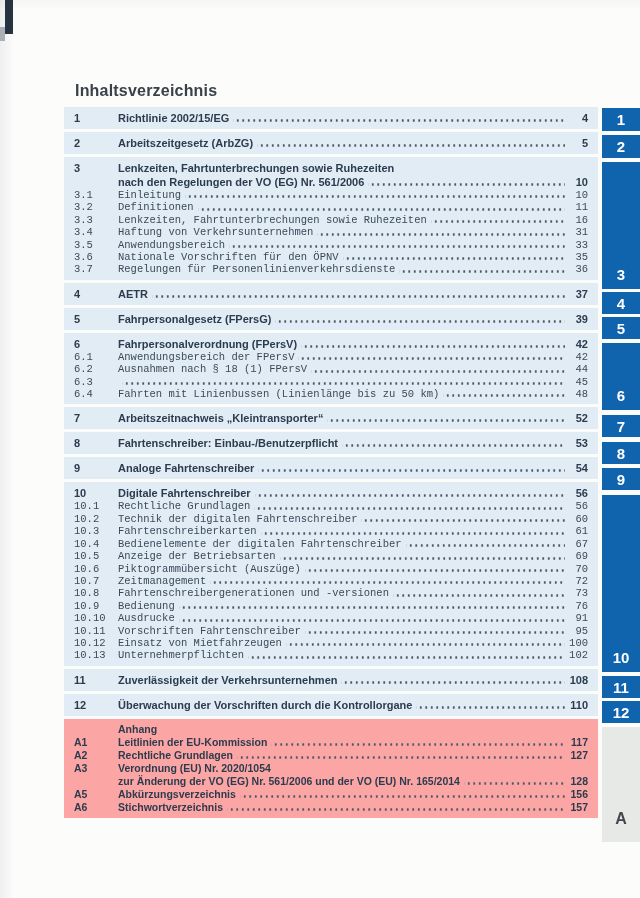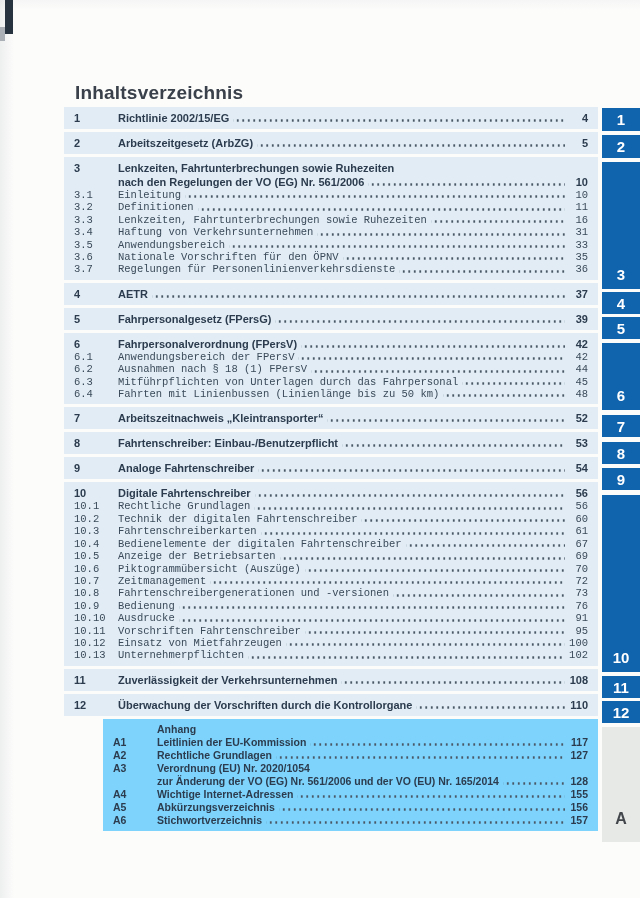--- a/index.html
+++ b/index.html
@@ -12,26 +12,26 @@
   .page::before{
     content:'';position:absolute;inset:0;pointer-events:none;
     background:linear-gradient(90deg, rgba(110,120,130,0.10), rgba(0,0,0,0) 14px),
                linear-gradient(180deg, rgba(110,120,130,0.05), rgba(0,0,0,0) 10px);
   }
   .corner-mark{position:absolute;left:5px;top:0;width:8px;height:34px;background:#273440;}
   .corner-smudge{position:absolute;left:0;top:27px;width:5px;height:14px;background:#aab0b5;}
 
   .doc-title{
     position:absolute;left:75px;top:82px;margin:0;
-    font-size:19px;font-weight:bold;color:#3a414a;letter-spacing:0.2px;
+    font-size:16px;font-weight:bold;color:#3a414a;letter-spacing:0.2px;
   }
 
   .toc{position:absolute;left:64px;top:107px;width:534px;}
   .band{padding:4px 10px;margin-bottom:3px;background:#e1ecf5;}
-  .band.gray{background:#7dd3fc;margin-left:39px;}
+  .band.gray{background:#fca5a5;}
 
   .row{display:flex;align-items:baseline;}
   .row.chapter{font-size:11px;line-height:14px;font-weight:bold;color:#2c3c4e;}
   .row.sub{font-size:10.5px;line-height:12.4px;font-weight:normal;color:#3b4a59;font-family:Liberation Mono, monospace;}
   .row.appendix{font-size:10.5px;line-height:13px;font-weight:bold;color:#2c3c4e;}
   .row.label{font-size:10.5px;line-height:13px;font-weight:bold;color:#2c3c4e;}
   .num{flex:0 0 44px;}
   .rtitle{white-space:nowrap;}
   .dots{
     flex:1 1 auto;min-width:10px;height:9px;align-self:flex-end;
@@ -158,21 +158,20 @@
           <span class="pg">42</span>
         </div>
         <div class="row sub">
           <span class="num">6.2</span>
           <span class="rtitle">Ausnahmen nach § 18 (1) FPersV</span>
           <span class="dots"></span>
           <span class="pg">44</span>
         </div>
         <div class="row sub">
           <span class="num">6.3</span>
-          <span class="rtitle">Mitführpflichten von Unterlagen durch das Fahrpersonal</span>
           <span class="dots"></span>
           <span class="pg">45</span>
         </div>
         <div class="row sub">
           <span class="num">6.4</span>
           <span class="rtitle">Fahrten mit Linienbussen (Linienlänge bis zu 50 km)</span>
           <span class="dots"></span>
           <span class="pg">48</span>
         </div>
       </div>
@@ -321,26 +320,20 @@
         </div>
         <div class="row appendix">
           <span class="num">A3</span>
           <span class="rtitle">Verordnung (EU) Nr. 2020/1054</span>
         </div>
         <div class="row appendix">
           <span class="num"></span>
           <span class="rtitle">zur Änderung der VO (EG) Nr. 561/2006 und der VO (EU) Nr. 165/2014</span>
           <span class="dots"></span>
           <span class="pg">128</span>
-        </div>
-        <div class="row appendix">
-          <span class="num">A4</span>
-          <span class="rtitle">Wichtige Internet-Adressen</span>
-          <span class="dots"></span>
-          <span class="pg">155</span>
         </div>
         <div class="row appendix">
           <span class="num">A5</span>
           <span class="rtitle">Abkürzungsverzeichnis</span>
           <span class="dots"></span>
           <span class="pg">156</span>
         </div>
         <div class="row appendix">
           <span class="num">A6</span>
           <span class="rtitle">Stichwortverzeichnis</span>

